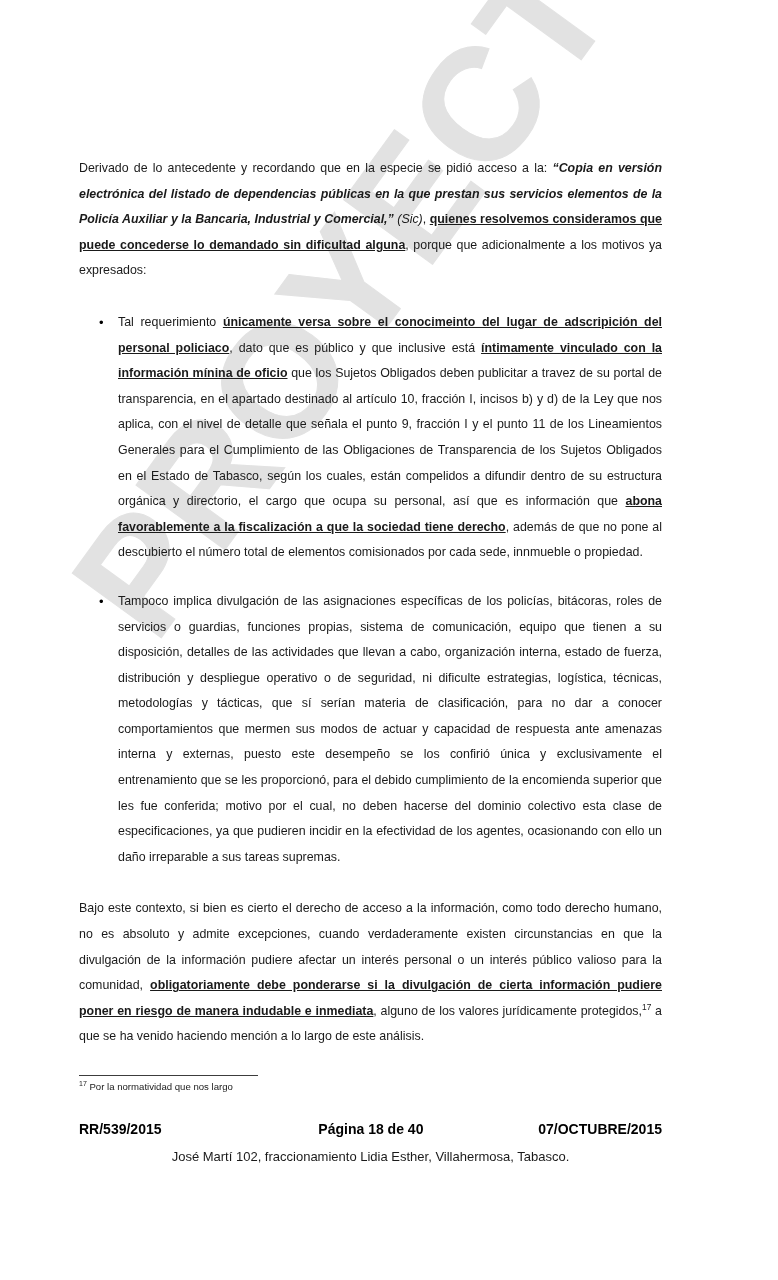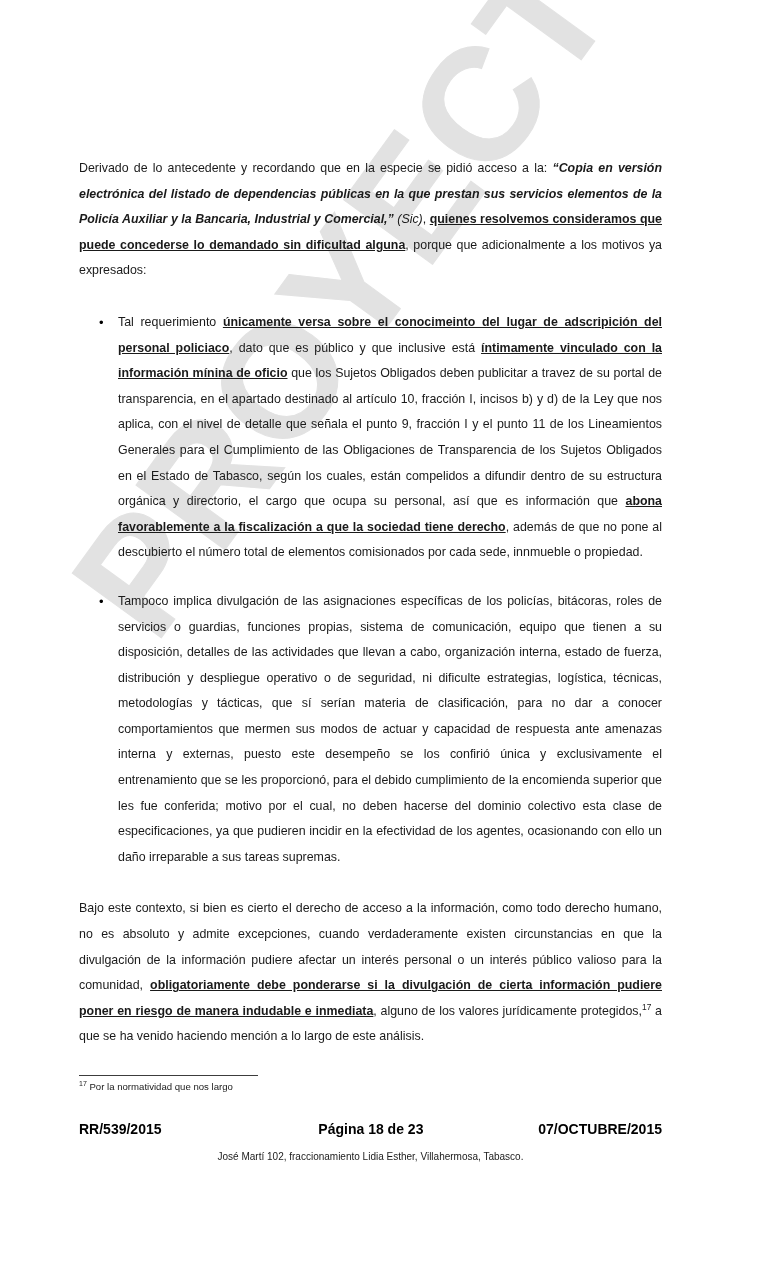--- a/index.html
+++ b/index.html
@@ -142,21 +142,21 @@
     font-weight: bold;
     color: #000;
   }
   #footer-row .f-left   { flex: 0 0 auto; }
   #footer-row .f-center { flex: 0 0 auto; margin-left: 54px; }
   #footer-row .f-right  { flex: 0 0 auto; margin-left: 12px; }
 
   #footer-address {
     margin-top: 13px;
     text-align: center;
-    font-size: 10px;
+    font-size: 13px;
     line-height: 14.5px;
     color: #1a1a1a;
   }
 </style>
 </head>
 <body>
 
 <div id="watermark-layer">
   <div id="watermark-text">PROYECTO</div>
 </div>
@@ -192,21 +192,21 @@
   </div>
 
   <div id="footnote-block">
     <div id="footnote-rule"></div>
     <div id="footnote-text"><sup>17</sup><span> Por la normatividad que nos largo</span></div>
   </div>
 
   <div id="page-footer">
     <div id="footer-row">
       <span class="f-left">RR/539/2015</span>
-      <span class="f-center">Página 18 de 23</span>
+      <span class="f-center">Página 18 de 40</span>
       <span class="f-right">07/OCTUBRE/2015</span>
     </div>
     <div id="footer-address">
       <div>José Martí 102, fraccionamiento Lidia Esther, Villahermosa, Tabasco.</div>
     </div>
   </div>
 
 </div>
 
 </body></html>

